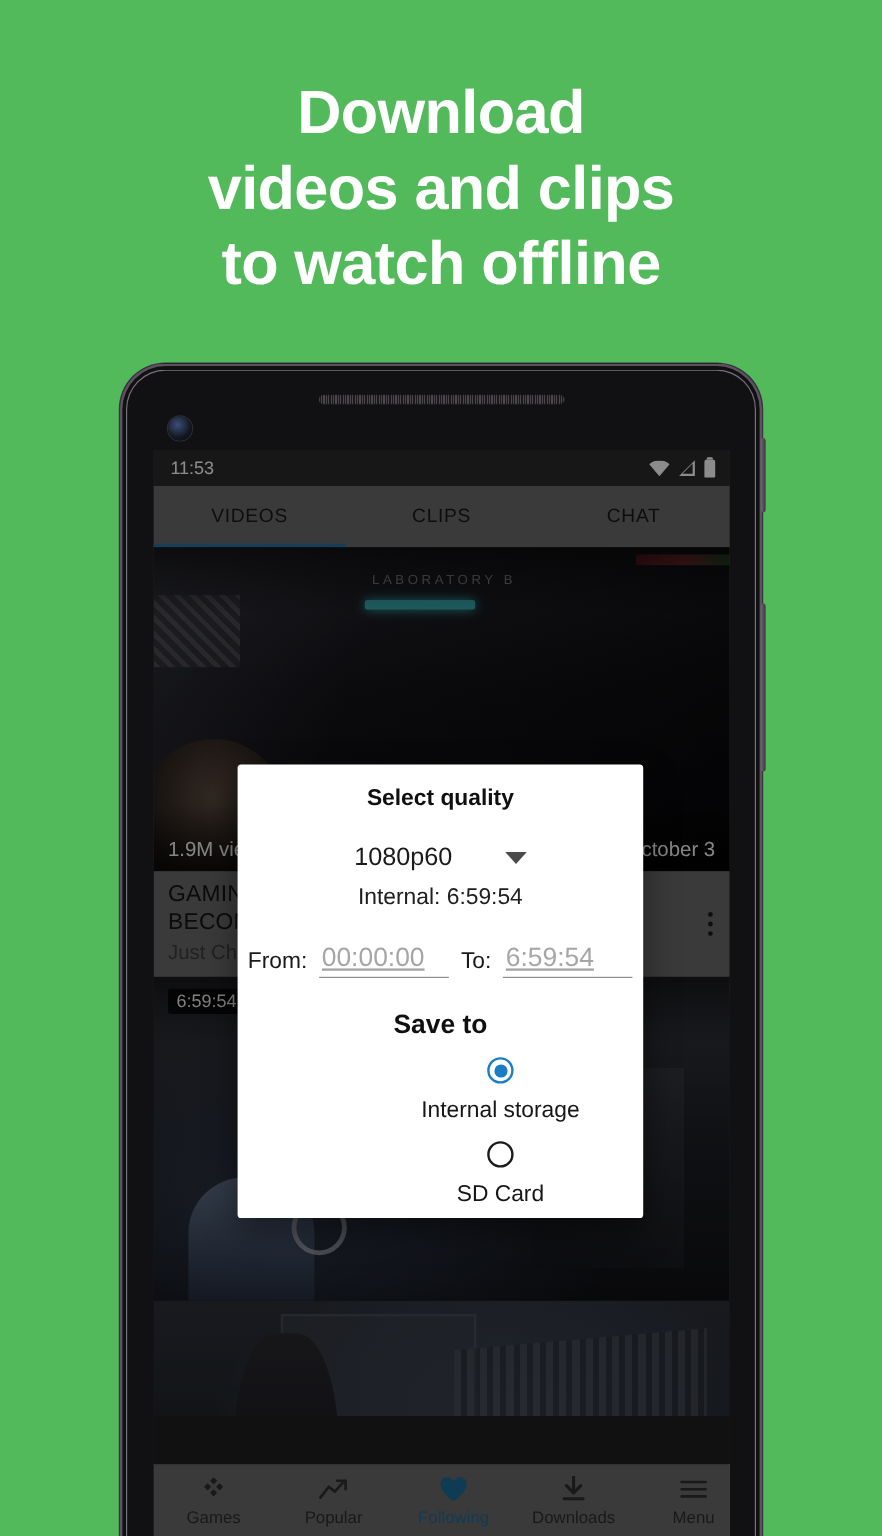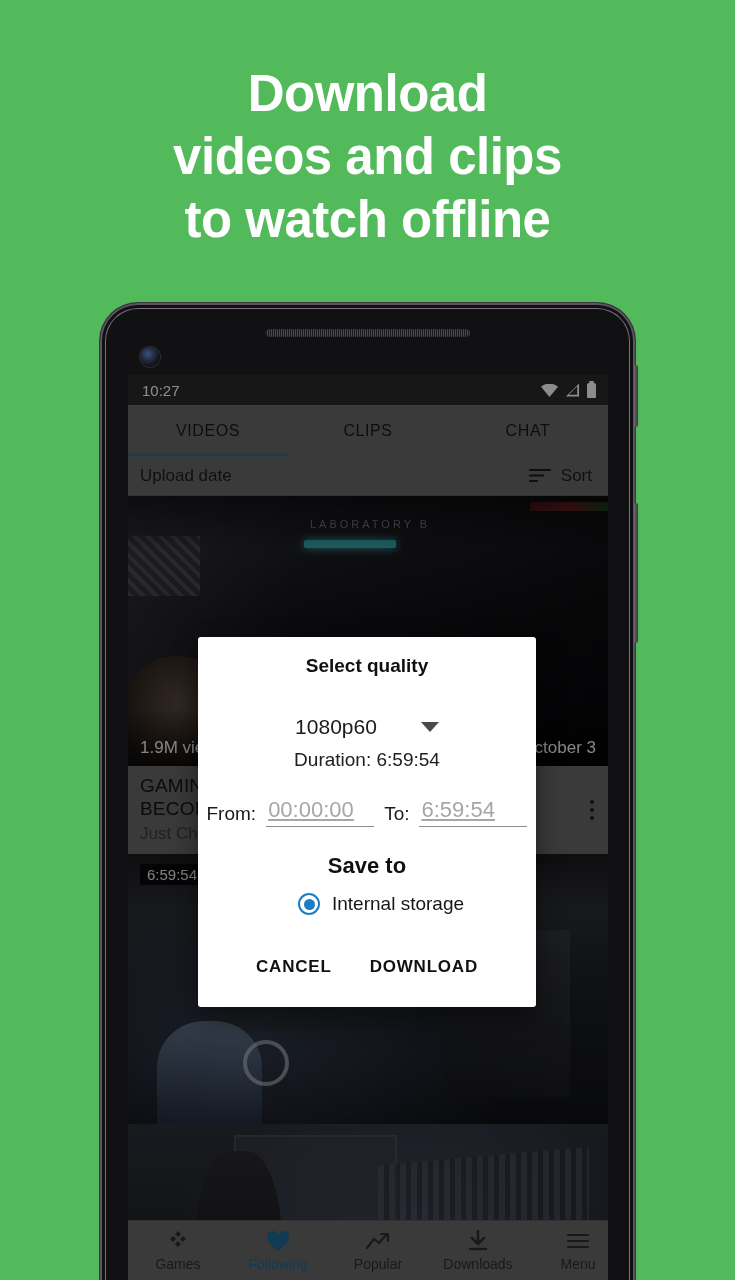--- a/index.html
+++ b/index.html
@@ -351,21 +351,21 @@
     box-shadow: 0 12px 28px rgba(0,0,0,.45);
     padding: 18px 0 8px 0;
   }
   .dlg-title {
     text-align: center;
     font-size: 19px;
     font-weight: bold;
     color: #101010;
   }
   .dlg-spinner {
-    margin-top: 38px;
+    margin-top: 26px;
     display: flex;
     align-items: center;
     justify-content: center;
     gap: 44px;
   }
   .dlg-spinner .val { font-size: 21px; color: #1b1b1b; }
   .caret { width: 0; height: 0; border-left: 9px solid transparent; border-right: 9px solid transparent; border-top: 10px solid #4a4a4a; }
 
   .dlg-subtitle {
     margin-top: 32px;
@@ -410,20 +410,21 @@
     font-size: 22px;
     font-weight: bold;
     color: #101010;
   }
   .radio-row {
     margin-top: 14px;
     display: flex;
     align-items: center;
     gap: 12px;
     padding-left: 100px;
+    flex-direction: column;
   }
   .radio {
     width: 22px; height: 22px;
     border-radius: 50%;
     border: 2px solid #1c1c1c;
     display: flex; align-items: center; justify-content: center;
     flex: 0 0 auto;
   }
   .radio.checked { border-color: #1b7ec4; }
   .radio.checked::after { content: ""; width: 11px; height: 11px; border-radius: 50%; background: #1b7ec4; }
@@ -461,50 +462,41 @@
   <div class="phone-bezel-hl"></div>
   <div class="phone-inner-hl"></div>
   <div class="speaker-grille"></div>
   <div class="front-camera"></div>
   <div class="side-btn power"></div>
   <div class="side-btn volume"></div>
 
   <div class="screen">
 
     <div class="status-bar">
-      <span>10:27</span>
+      <span>11:53</span>
       <span class="status-icons">
         <svg class="ic-wifi" viewBox="0 0 20 15">
           <path d="M10 15 L0 3.2 A15 15 0 0 1 20 3.2 Z" fill="#ffffff"></path>
         </svg>
         <svg class="ic-signal" viewBox="0 0 16 14">
           <path d="M15 0 L15 14 L1 14 Z" fill="#ffffff"></path>
           <path d="M13 3 L13 12 L4 12 Z" fill="#2b2b2b"></path>
         </svg>
         <span class="ic-battery"></span>
       </span>
     </div>
 
 
     <div class="tabs">
       <div class="tab">VIDEOS</div>
       <div class="tab">CLIPS</div>
       <div class="tab">CHAT</div>
       <div class="tab-indicator"></div>
     </div>
 
-    <div class="sort-bar">
-      <span class="sort-left">Upload date</span>
-      <span class="sort-right">
-        <svg class="ic-sort" viewBox="0 0 22 15">
-          <path d="M1 2 H21 M1 7.5 H14 M1 13 H8" stroke="#1d1d1d" stroke-width="2.2" stroke-linecap="round"></path>
-        </svg>
-        <span>Sort</span>
-      </span>
-    </div>
 
     <div class="video-list">
 
       <div class="video-item">
         <div class="thumb">
           <div class="art art1">
             <div class="art1-panel"></div>
             <div class="art1-bar"></div>
             <div class="lab-sign">LABORATORY B</div>
             <div class="lab-bar"></div>
@@ -559,72 +551,72 @@
     <div class="scrim"></div>
 
     <div class="dialog">
       <div class="dlg-title">Select quality</div>
 
       <div class="dlg-spinner">
         <span class="val">1080p60</span>
         <span class="caret"></span>
       </div>
 
-      <div class="dlg-duration">Duration: 6:59:54</div>
+      <div class="dlg-duration">Internal: 6:59:54</div>
 
       <div class="time-row">
         <span class="lbl">From:</span>
         <input class="time-field" type="text" placeholder="00:00:00" style="">
         <span class="lbl">To:</span>
         <input class="time-field" type="text" placeholder="6:59:54" style="">
       </div>
 
       <div class="saveto-title">Save to</div>
 
       <div class="radio-row">
         <span class="radio checked"></span>
         <span class="radio-label">Internal storage</span>
       </div>
-
-      <div class="dlg-actions">
-        <button class="dlg-btn">CANCEL</button>
-        <button class="dlg-btn">DOWNLOAD</button>
-      </div>
+      <div class="radio-row">
+        <span class="radio"></span>
+        <span class="radio-label">SD Card</span>
+      </div>
+
     </div>
 
     <div class="bottom-nav">
 
       <div class="nav-item">
         <span class="nav-icon">
           <svg viewBox="0 0 24 22" width="24" height="22">
             <path d="M9 4 L12 1 L15 4 L12 7 Z M4 9 L7 6 L10 9 L7 12 Z M14 9 L17 6 L20 9 L17 12 Z M9 14 L12 11 L15 14 L12 17 Z" fill="#2e2e2e"></path>
           </svg>
         </span>
         <span class="nav-label">Games</span>
-      </div>
-
-      <div class="nav-item active">
-        <span class="nav-icon">
-          <svg viewBox="0 0 24 22" width="24" height="22">
-            <path d="M12 21 C12 21 1 13.5 1 6.8 C1 3.2 3.7 1 6.6 1 C9 1 11 2.6 12 4.6 C13 2.6 15 1 17.4 1 C20.3 1 23 3.2 23 6.8 C23 13.5 12 21 12 21 Z" fill="#1d6c99"></path>
-          </svg>
-        </span>
-        <span class="nav-label">Following</span>
       </div>
 
       <div class="nav-item">
         <span class="nav-icon">
           <svg viewBox="0 0 26 20" width="26" height="20">
             <path d="M2 17 L9 8 L14 12 L22 3" stroke="#2e2e2e" stroke-width="2.2" fill="none" stroke-linecap="round" stroke-linejoin="round"></path>
             <path d="M16 3 L23 3 L23 10" stroke="#2e2e2e" stroke-width="2.2" fill="none" stroke-linecap="round" stroke-linejoin="round"></path>
           </svg>
         </span>
         <span class="nav-label">Popular</span>
       </div>
 
+      <div class="nav-item active">
+        <span class="nav-icon">
+          <svg viewBox="0 0 24 22" width="24" height="22">
+            <path d="M12 21 C12 21 1 13.5 1 6.8 C1 3.2 3.7 1 6.6 1 C9 1 11 2.6 12 4.6 C13 2.6 15 1 17.4 1 C20.3 1 23 3.2 23 6.8 C23 13.5 12 21 12 21 Z" fill="#1d6c99"></path>
+          </svg>
+        </span>
+        <span class="nav-label">Following</span>
+      </div>
+
       <div class="nav-item">
         <span class="nav-icon">
           <svg viewBox="0 0 22 22" width="22" height="22">
             <path d="M11 1 L11 13 M5 8 L11 14 L17 8" stroke="#2e2e2e" stroke-width="2.6" fill="none" stroke-linecap="round" stroke-linejoin="round"></path>
             <path d="M3 19 L19 19" stroke="#2e2e2e" stroke-width="2.4" stroke-linecap="round"></path>
           </svg>
         </span>
         <span class="nav-label">Downloads</span>
       </div>
 

